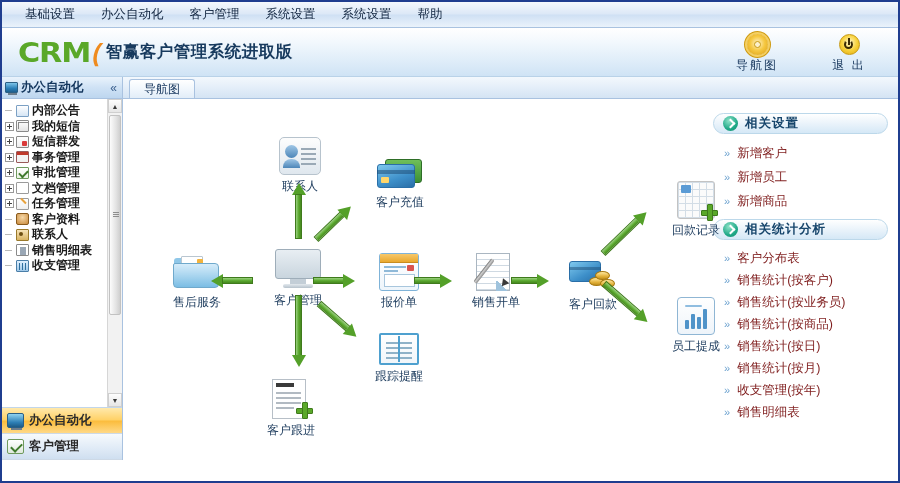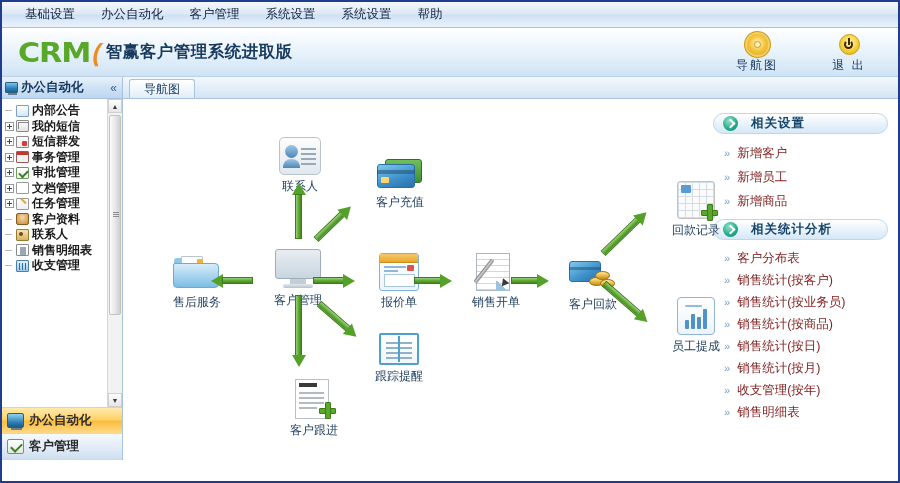--- a/index.html
+++ b/index.html
@@ -363,21 +363,21 @@
     background:linear-gradient(180deg,#9ad17f,#5aa82e 55%,#46881f);border:1px solid #3f7a1c;box-sizing:border-box;}
   .ar-d .head{position:absolute;top:0;right:0;width:0;height:0;
     border-top:7px solid transparent;border-bottom:7px solid transparent;border-left:12px solid #54a029;}
 
   
   .rpanel{
     width:195px;flex:0 0 195px;padding:14px 0 0 10px;box-sizing:border-box;
     background:#ffffff;
   }
   .sec-head{
-    height:21px;display:flex;align-items:center;gap:13px;padding-left:9px;
+    height:21px;display:flex;align-items:center;gap:7px;padding-left:9px;
     background:linear-gradient(180deg,#ffffff,#e8f2fa 55%,#d5e8f6);
     border:1px solid #bcd8ea;border-radius:11px;box-sizing:border-box;
     width:175px;margin-bottom:7px;
   }
   .sec-head .bico2{
     width:15px;height:15px;border-radius:50%;flex:0 0 15px;
     background:radial-gradient(circle at 40% 32%,#8fe3c9,#1fa887 60%,#148a6c);
     position:relative;
   }
   .sec-head .bico2:after{
@@ -647,21 +647,21 @@
                   <i class="bl" style="left:5px;top:22px;width:12px"></i>
                 <i class="bl" style="right:5px;top:7px;width:12px"></i>
                   <i class="bl" style="right:5px;top:12px;width:12px"></i>
                   <i class="bl" style="right:5px;top:17px;width:12px"></i>
                   <i class="bl" style="right:5px;top:22px;width:12px"></i>
               </div>
             </div>
             <div class="nlabel">跟踪提醒</div>
           </div>
 
-          <div class="node" style="left:148px;top:276px;font-family:Liberation Mono, monospace;">
+          <div class="node" style="left:125px;top:276px;font-family:Liberation Mono, monospace;">
             <div class="nico">
               <div class="art art-track">
                 <i class="t-pg"></i>
                   <i class="t-hd"></i>
                 <i class="t-ln" style="top:13px;width:25px"></i>
                   <i class="t-ln" style="top:18px;width:25px"></i>
                 <i class="t-ln" style="top:23px;width:25px"></i>
                   <i class="t-ln" style="top:28px;width:18px"></i>
                 <i class="plus-badge" style="right:-1px;bottom:2px;width:15px;height:15px"></i>
               </div>

